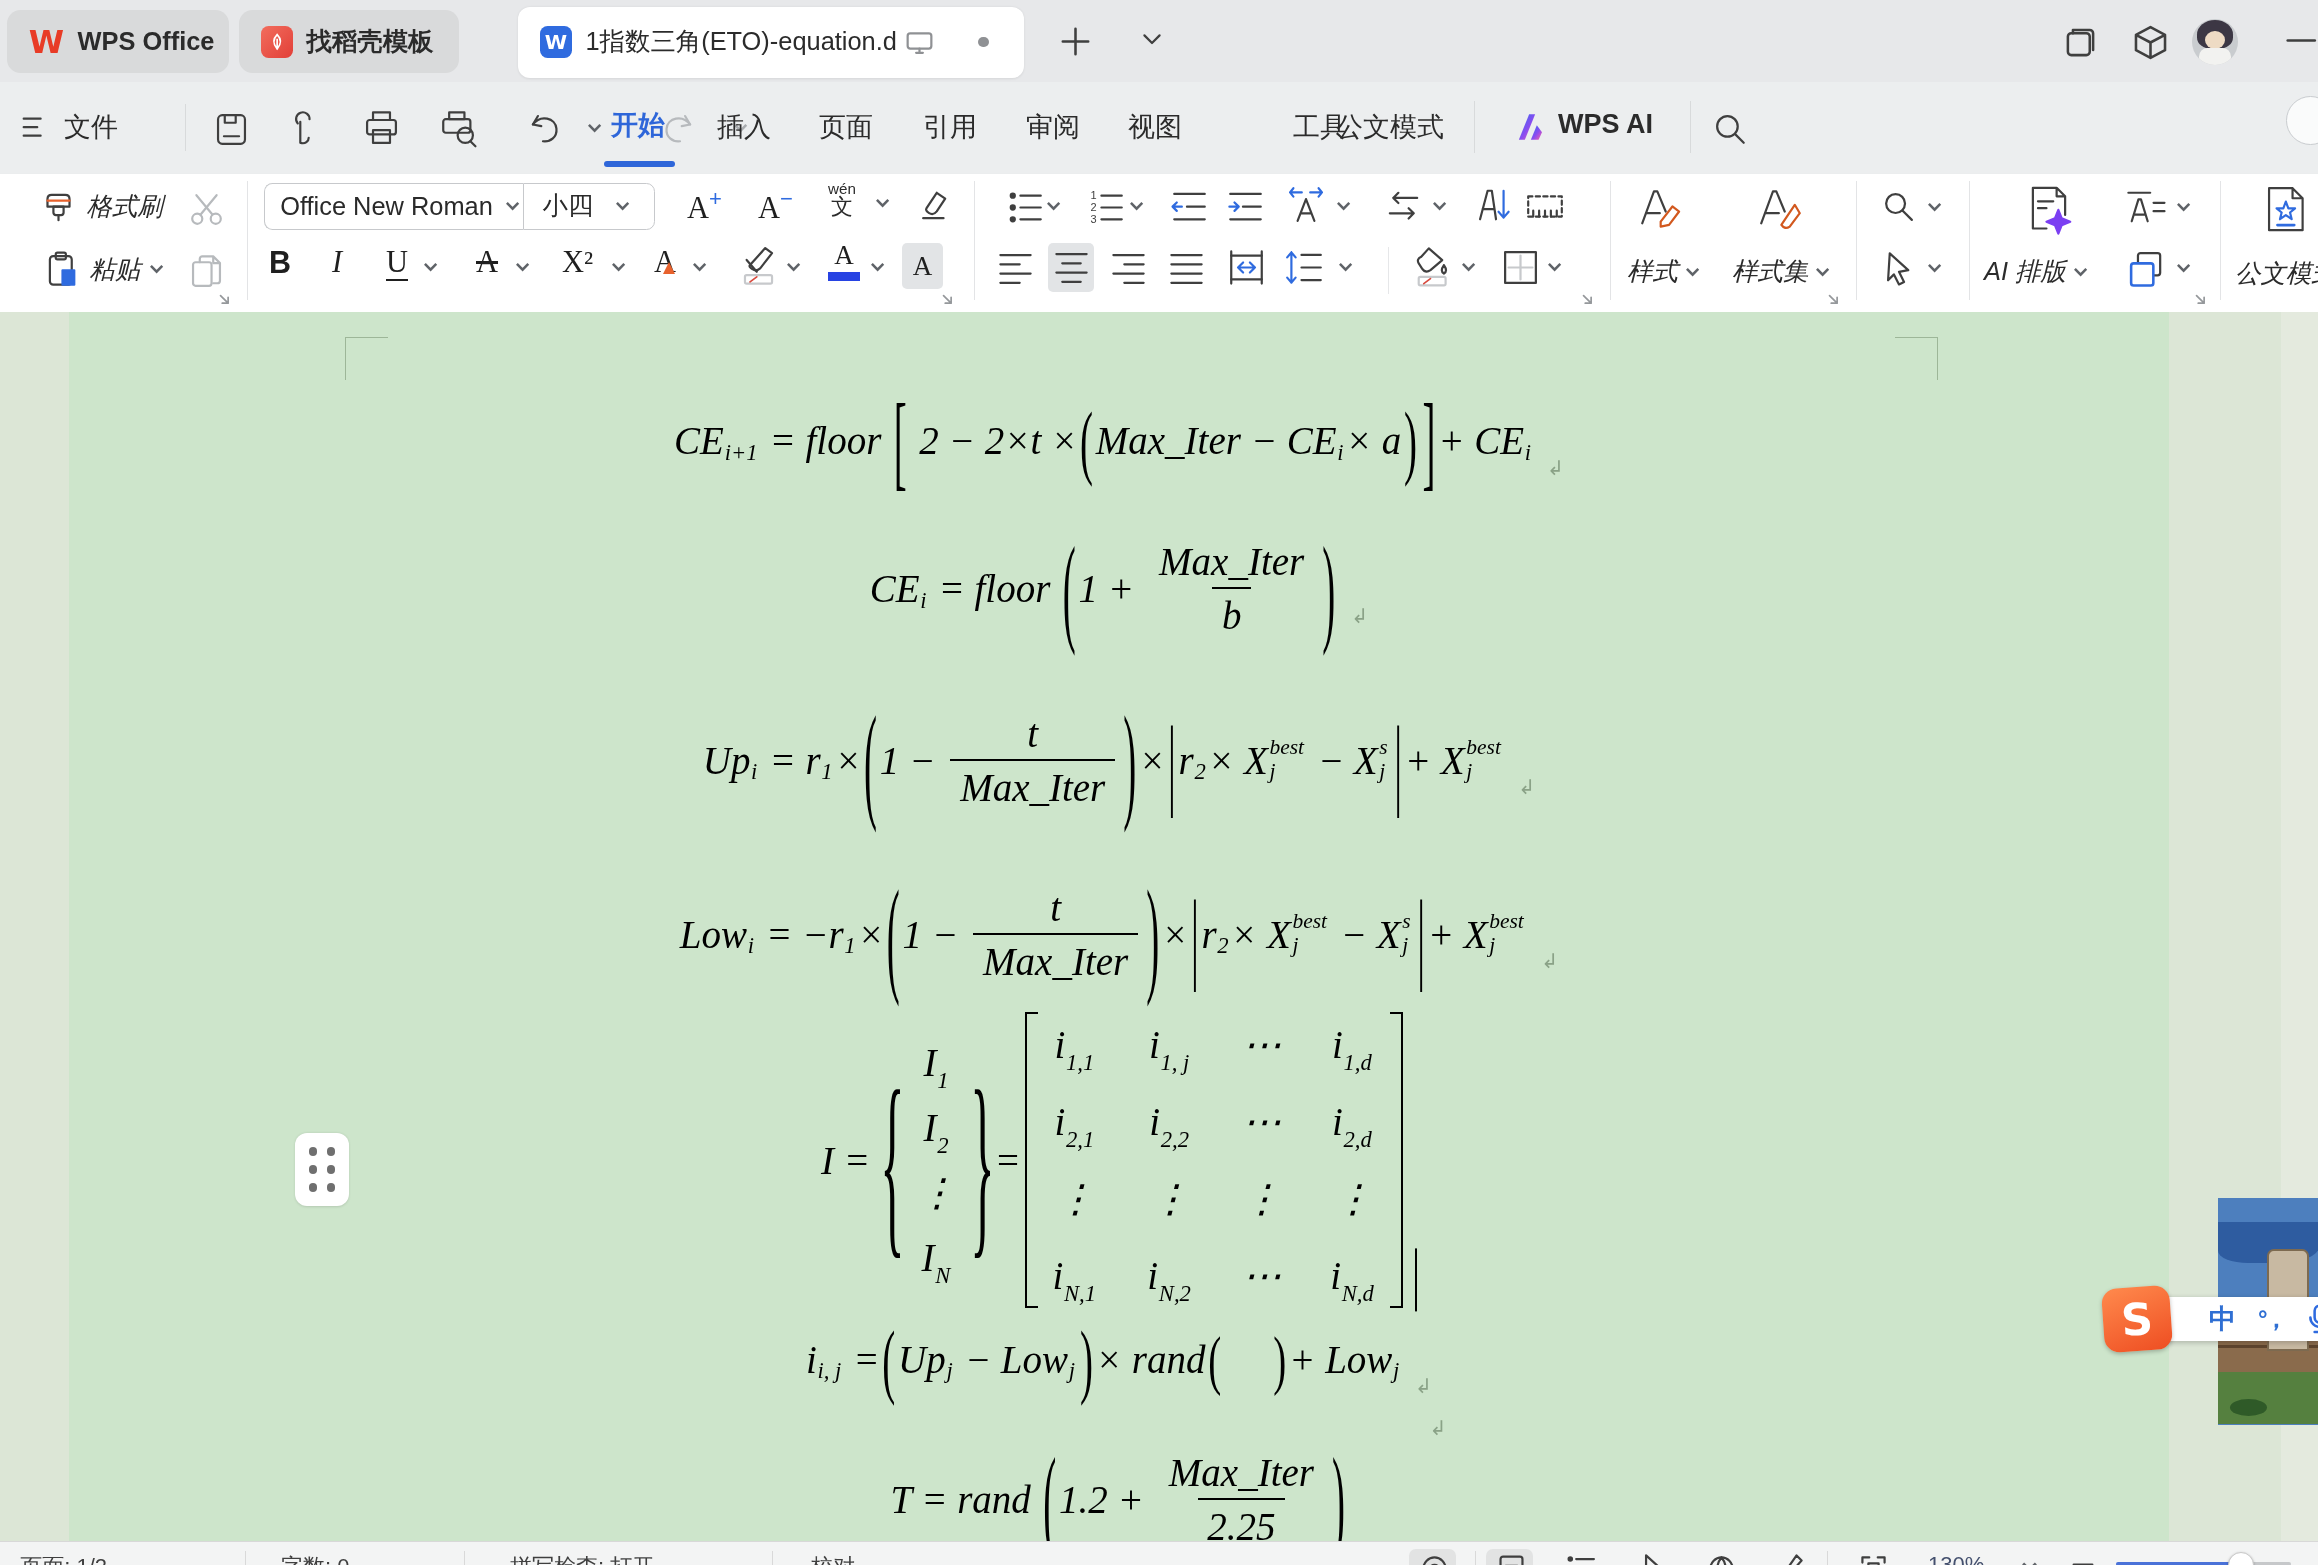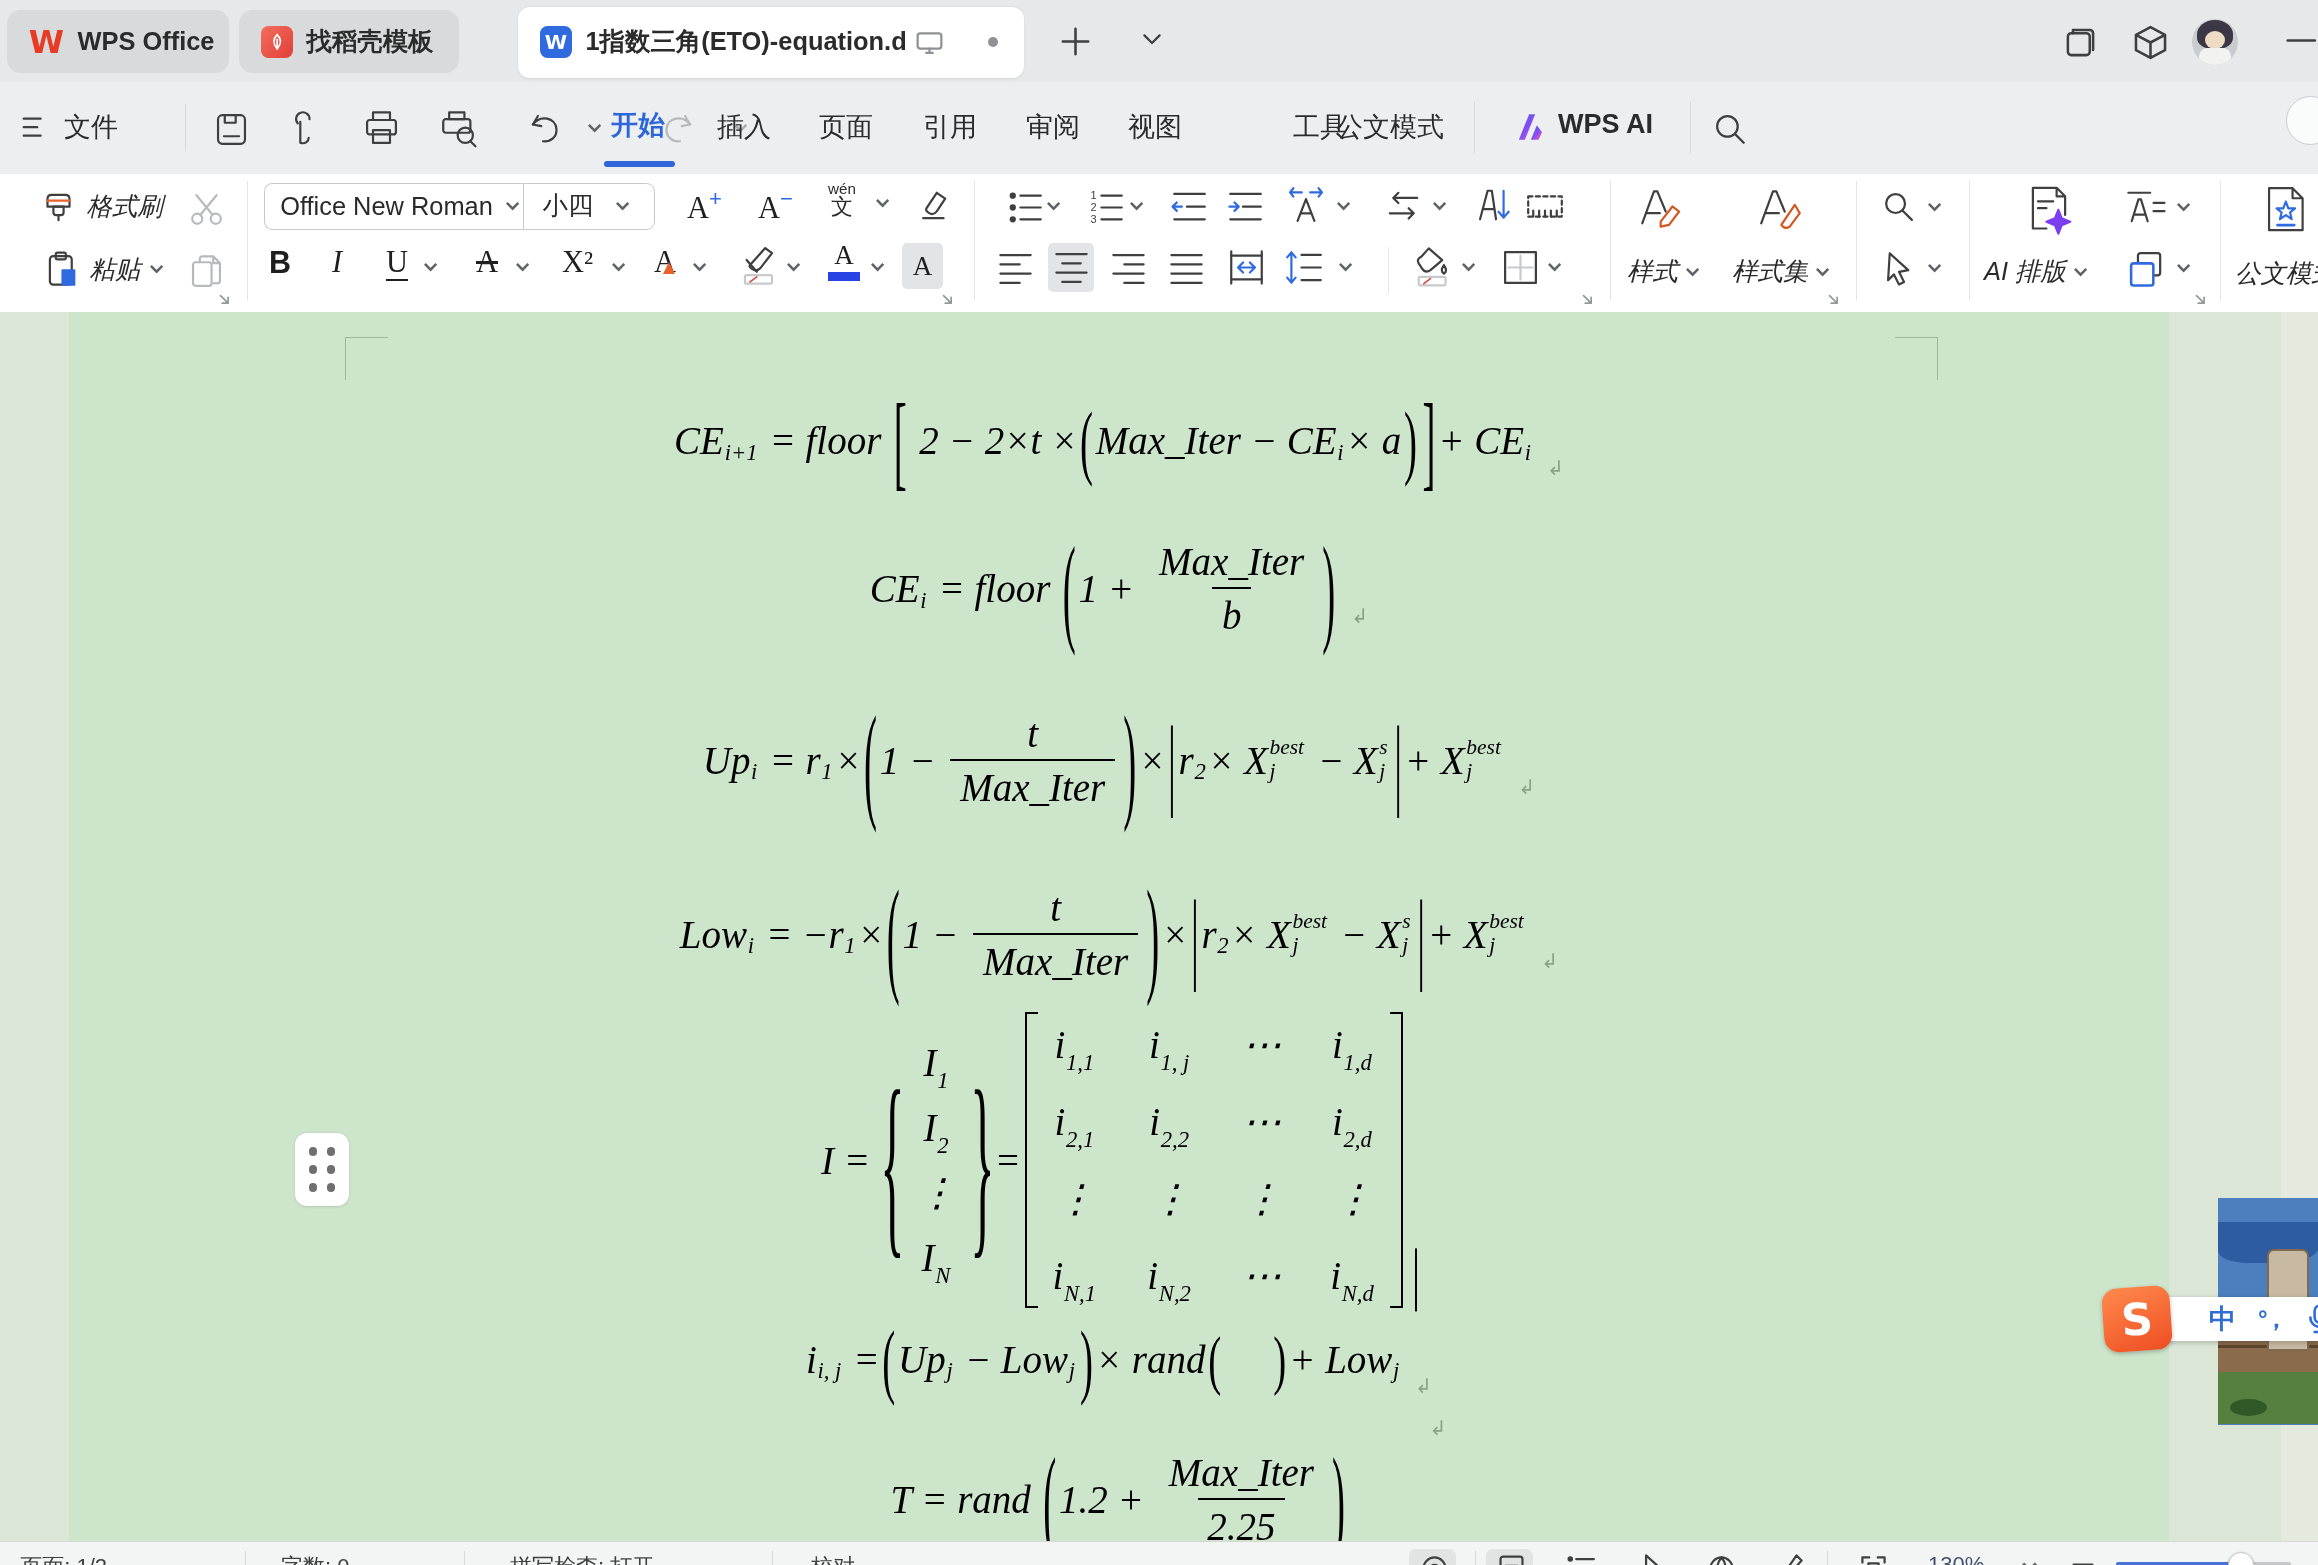--- a/index.html
+++ b/index.html
@@ -10,21 +10,21 @@
   svg{display:block;}
   .ico{stroke:#3f3f3f;stroke-width:2.6;fill:none;stroke-linecap:round;stroke-linejoin:round;}
   .ico-gray{stroke:#b7babd;}
   .ico-blue{stroke:#2f6bdf;}
   .vchev{stroke:#5f6368;stroke-width:2;fill:none;}
   
   .tabbar{left:0;top:0;width:2319px;height:82px;background:#e7e8ea;}
   .tab{top:10.2px;height:63px;border-radius:13.5px;background:#d9dadb;display:flex;align-items:center;padding:0 22px;box-sizing:border-box;}
   .tab-active{top:6.8px;height:71px;background:#ffffff;border-radius:12px;box-shadow:0 0.8px 2.5px rgba(0,0,0,.08);}
   .tab-label{font-size:25.4px;color:#2b2b2b;font-weight:600;white-space:nowrap;}
-  .doc-label{font-weight:700;max-width:364px;overflow:hidden;white-space:nowrap;}
+  .doc-label{font-weight:400;max-width:364px;overflow:hidden;white-space:nowrap;}
   .wlogo{font-size:32px;font-weight:800;color:#e83b26;margin-right:13.5px;font-family:"DejaVu Sans",sans-serif;}
   .tile{width:32px;height:32px;border-radius:7.6px;display:flex;align-items:center;justify-content:center;margin-right:13.5px;flex:none;}
   .tile-red{background:linear-gradient(135deg,#f26d5d,#e23f38);}
   .tile-blue{background:#2f6bdf;color:#fff;font-weight:800;font-size:20.3px;font-family:"DejaVu Sans",sans-serif;}
   .dot{width:10.2px;height:10.2px;border-radius:50%;background:#8f9194;}
   
   .menubar{left:0;top:82px;width:2319px;height:91px;background:#eceeef;}
   .mtext{font-size:27px;color:#2b2b2b;position:absolute;top:27px;white-space:nowrap;}
   .mtab-active{color:#2e66d9;font-weight:700;}
   .munder{position:absolute;top:79px;height:6px;border-radius:3.4px;background:#2e66d9;}

